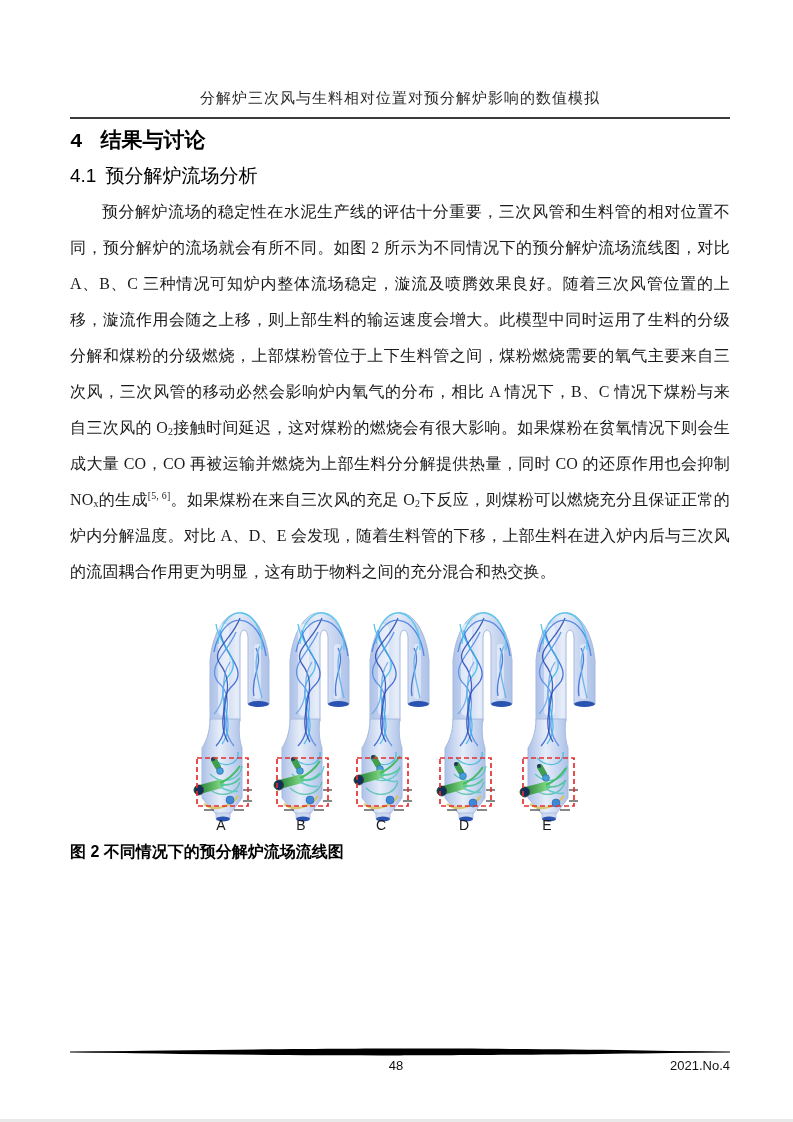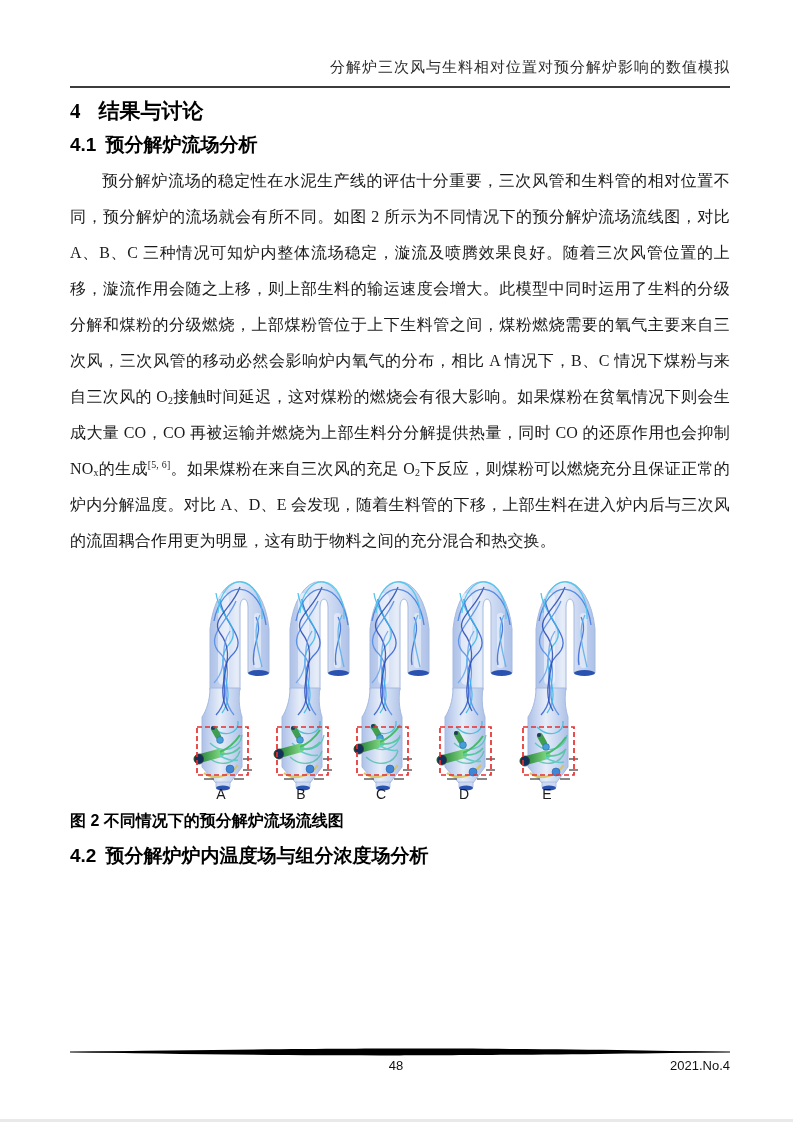--- a/index.html
+++ b/index.html
@@ -1,27 +1,27 @@
 <!DOCTYPE html>
 <html><head>
 <meta charset="utf-8">
 <style>
   html,body{margin:0;padding:0;}
   body{width:793px;height:1122px;background:#ffffff;position:relative;overflow:hidden;
        font-family:"Liberation Serif","DejaVu Serif",serif;color:#1a1a1a;}
   .content{margin:0 63px 0 70px;width:660px;}
   
   .hdr{padding-top:56px;border-bottom:2px solid #3c3c3c;padding-bottom:8px;}
-  .hdr-title{text-align:right;font-size:15px;line-height:22px;color:#2b2b2b;
-       font-family:"Liberation Serif","DejaVu Serif",serif;letter-spacing:1px;}
-  
-  h1.sec{font-family:Liberation Serif, serif;font-weight:bold;
+  .hdr-title{text-align:center;font-size:15px;line-height:22px;color:#2b2b2b;
+       font-family:"Liberation Serif","DejaVu Serif",serif;letter-spacing:1px;margin-top:31px;}
+  
+  h1.sec{font-family:Liberation Mono, monospace;font-weight:bold;
        font-size:21px;line-height:26px;margin:10px 0 0 0;color:#000;}
   h1.sec .num{margin-right:18px;}
-  h2.sec{font-family:"Liberation Sans","DejaVu Sans",sans-serif;font-weight:bold;
+  h2.sec{font-family:"Liberation Sans","DejaVu Sans",sans-serif;font-weight:normal;
        font-size:19px;line-height:24px;margin:9px 0 0 0;color:#000;}
   h2.sec .num{margin-right:9px;}
   
   p.body{font-size:16px;line-height:36px;text-align:justify;margin:6px 0 0 0;
        text-indent:2em;letter-spacing:0.2px;}
   p.body sub{font-size:0.62em;vertical-align:-0.2em;line-height:0;}
   p.body sup{font-size:0.62em;vertical-align:0.6em;line-height:0;}
   
   figure{margin:6px 0 0 0;padding:0;}
   .fig-svg{display:block;margin-left:120px;}
@@ -292,23 +292,20 @@
         <ellipse cx="9" cy="196" rx="4.5" ry="5" fill="#12305c" stroke="#3a3a3a" stroke-width="0.8"></ellipse>
       </g>
       <circle cx="40" cy="207" r="4" fill="#3e86d8" stroke="#2a5fa8" stroke-width="0.6"></circle>
       <rect x="7" y="162" width="51" height="48" fill="none" stroke="#e62e2e" stroke-width="1.7" stroke-dasharray="5 3"></rect>
       <text x="31" y="234" text-anchor="middle" font-family="Liberation Sans, DejaVu Sans, sans-serif" font-size="14" fill="#1a1a1a">E</text>
     </g>
       </svg>
     <figcaption>图 2 不同情况下的预分解炉流场流线图</figcaption>
   </figure>
 
-  <h2 class="sec s42">
-    <span class="num">4.2</span><span>预分解炉炉内温度场与组分浓度场分析</span>
-  </h2>
 
 
 </div>
 
 <div class="footer">
   <svg class="footer-bar" viewBox="0 0 660 8" xmlns="http://www.w3.org/2000/svg">
     <line x1="0" y1="4" x2="660" y2="4" stroke="#000" stroke-width="1"></line>
     <path d="M0,4 C150,1.4 290,0.6 335,0.6 C480,0.6 580,2.2 660,4 C520,6.6 380,7.4 330,7.4 C190,7.4 90,5.8 0,4 Z" fill="#000"></path>
   </svg>
   <div class="footer-row">

